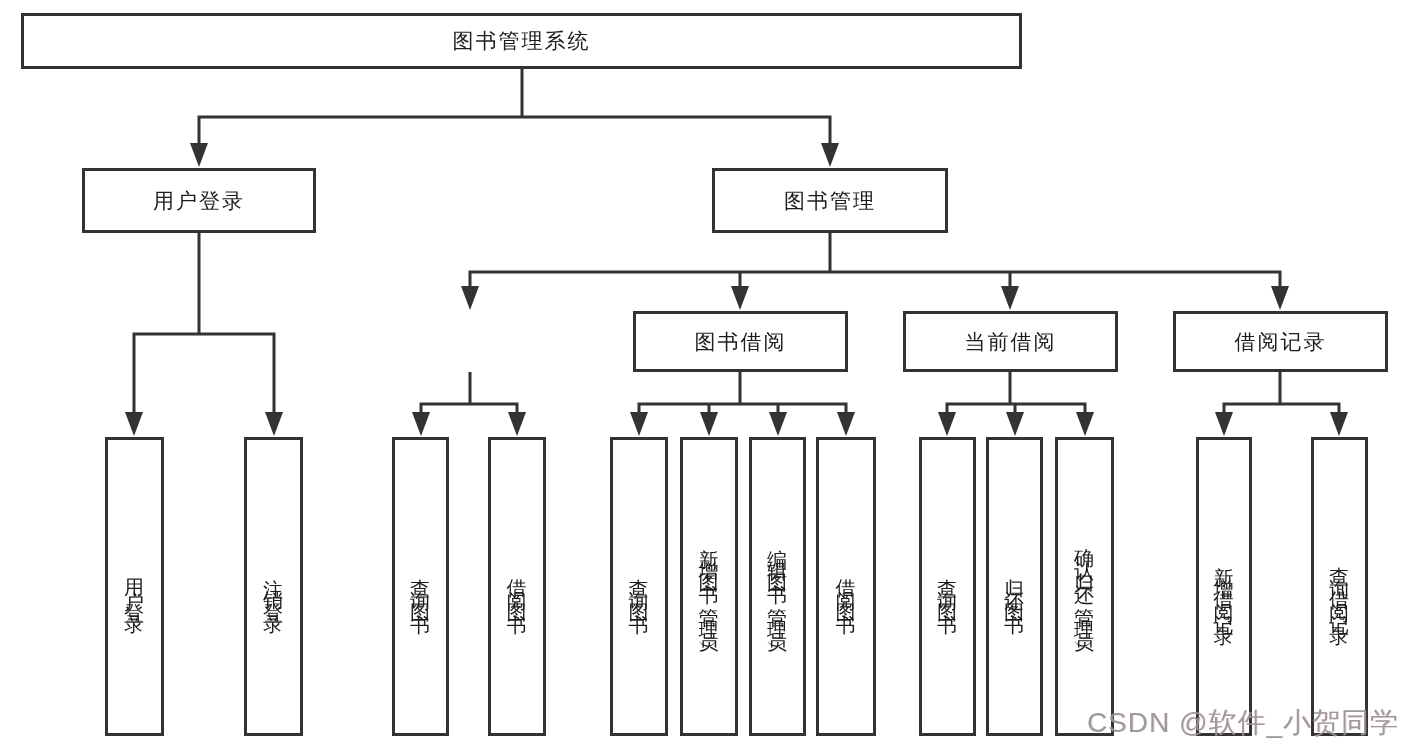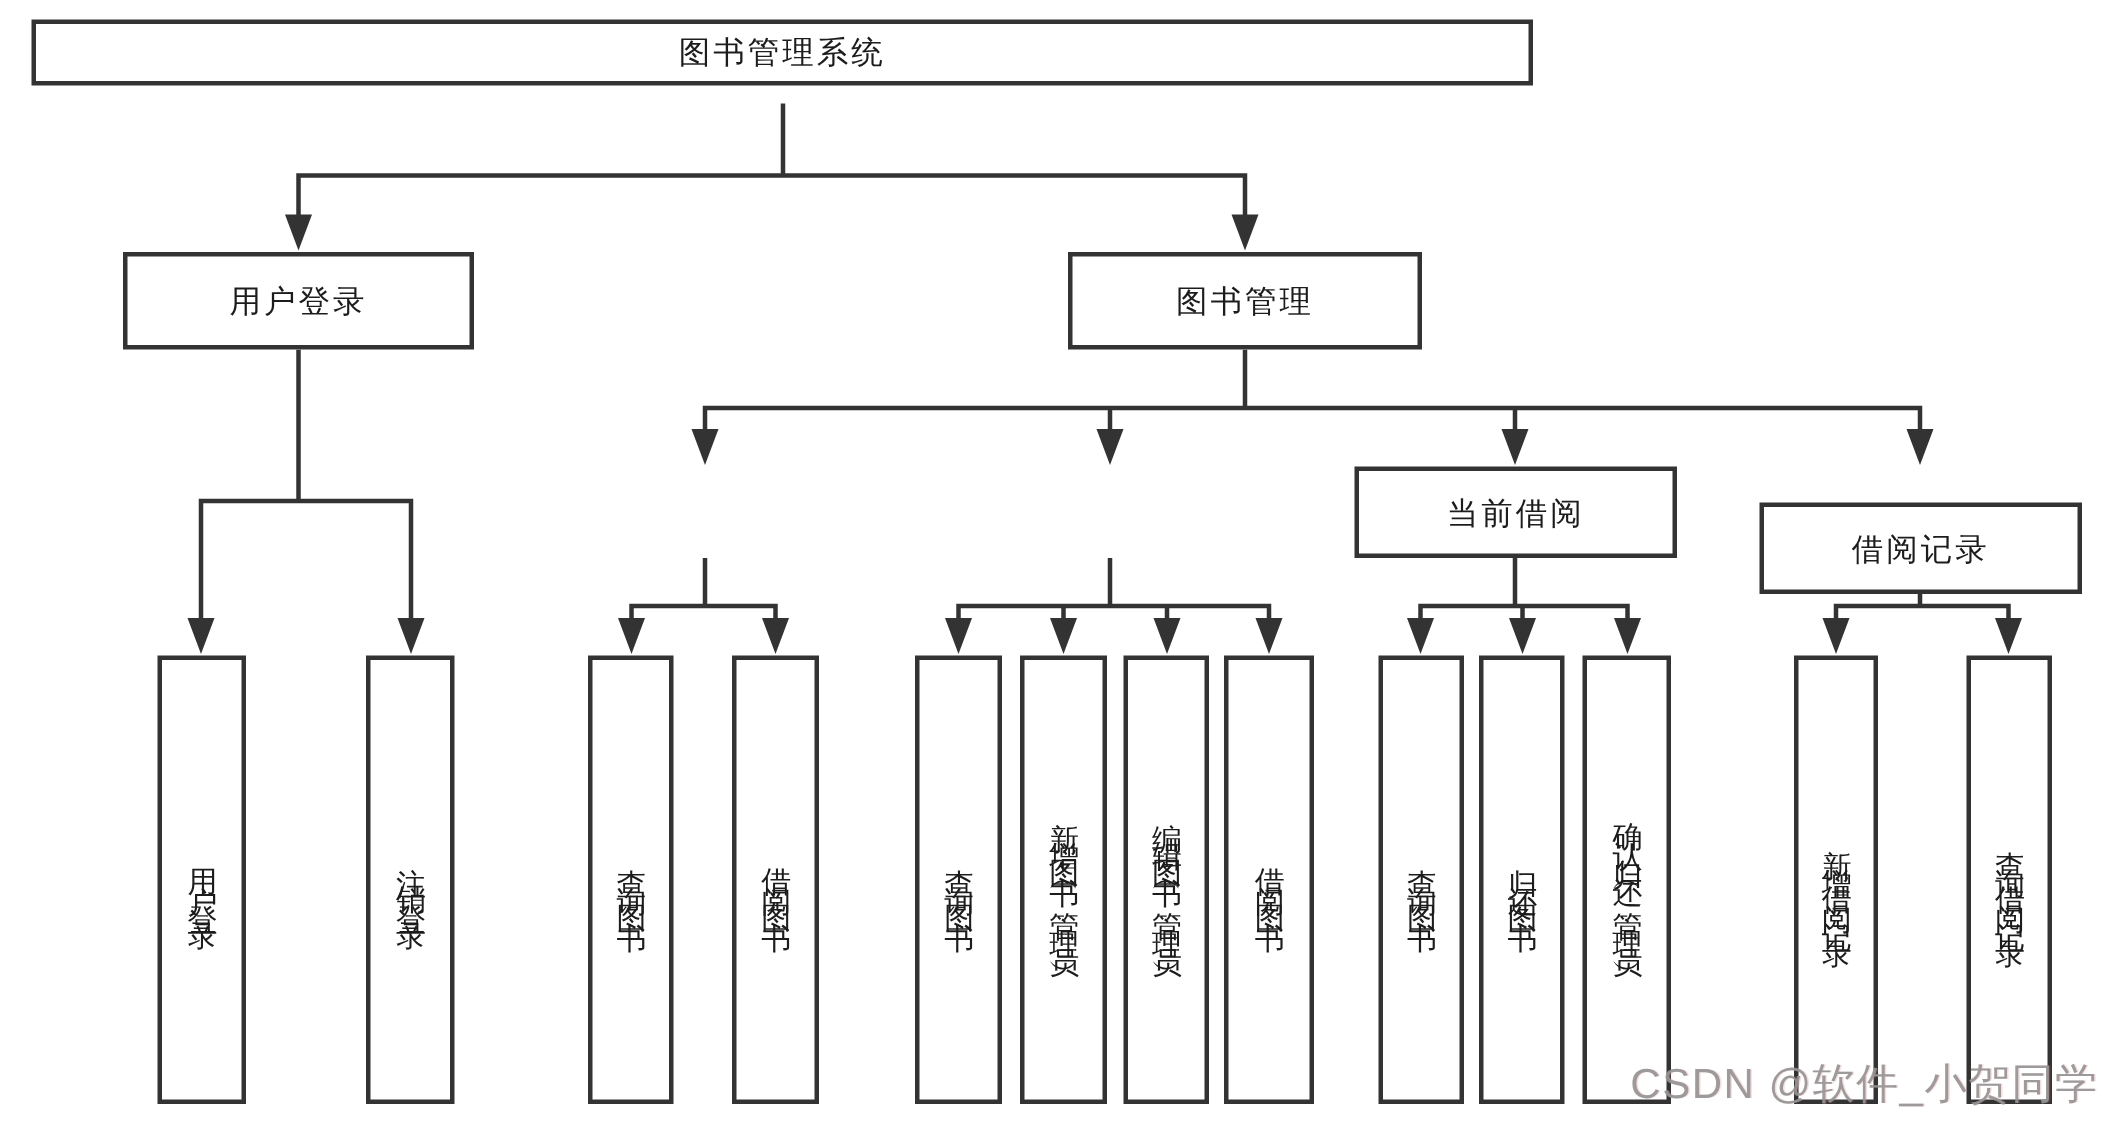--- a/index.html
+++ b/index.html
@@ -94,35 +94,38 @@
       <polygon points="769,412 787,412 778,436"></polygon>
       <polygon points="837,412 855,412 846,436"></polygon>
       <polygon points="938,412 956,412 947,436"></polygon>
       <polygon points="1006,412 1024,412 1015,436"></polygon>
       <polygon points="1076,412 1094,412 1085,436"></polygon>
       <polygon points="1215,412 1233,412 1224,436"></polygon>
       <polygon points="1330,412 1348,412 1339,436"></polygon>
     </g>
   </svg>
 
-  <div class="box" style="left:21px; top:13px; width:1001px; height:44px;">
+  <div class="box" style="left:21px; top:13px; width:1001px; height:56px;">
     <span class="hlabel">图书管理系统</span>
   </div>
 
   <div class="box" style="left:82px; top:168px; width:234px; height:65px;">
     <span class="hlabel">用户登录</span>
   </div>
   <div class="box" style="left:712px; top:168px; width:236px; height:65px;">
     <span class="hlabel">图书管理</span>
   </div>
 
+  <div class="box" style="left:633px; top:311px; width:215px; height:61px;">
+    <span class="hlabel">图书借阅</span>
+  </div>
   <div class="box" style="left:903px; top:311px; width:215px; height:61px;">
     <span class="hlabel">当前借阅</span>
   </div>
-  <div class="box" style="left:1173px; top:311px; width:215px; height:61px;margin-top:24px;">
+  <div class="box" style="left:1173px; top:311px; width:215px; height:61px;">
     <span class="hlabel">借阅记录</span>
   </div>
 
   <div class="box vbox" style="left:105px; top:437px; width:59px; height:299px;">
     <span class="vlabel">用户登录</span>
   </div>
   <div class="box vbox" style="left:244px; top:437px; width:59px; height:299px;">
     <span class="vlabel">注销登录</span>
   </div>
 

